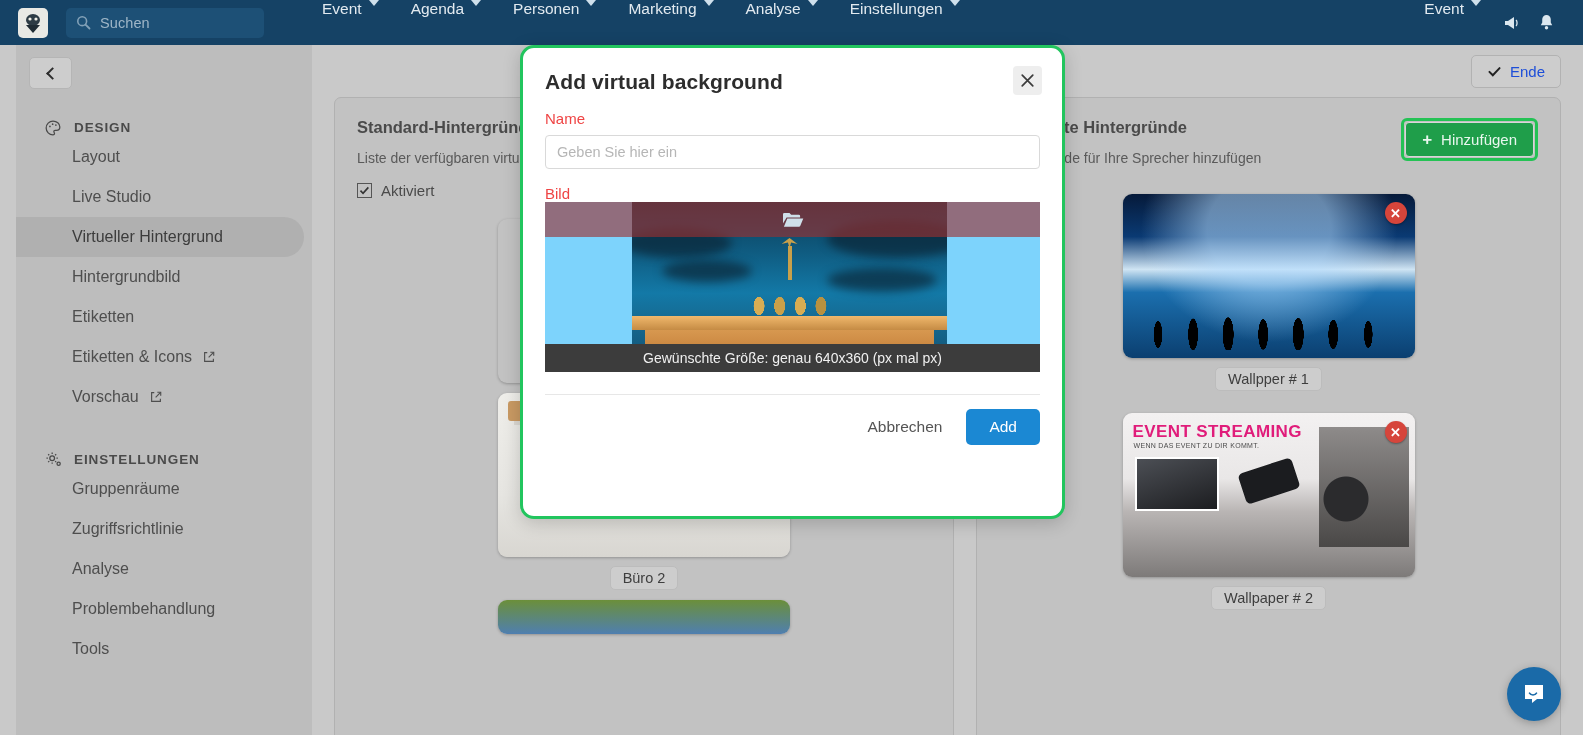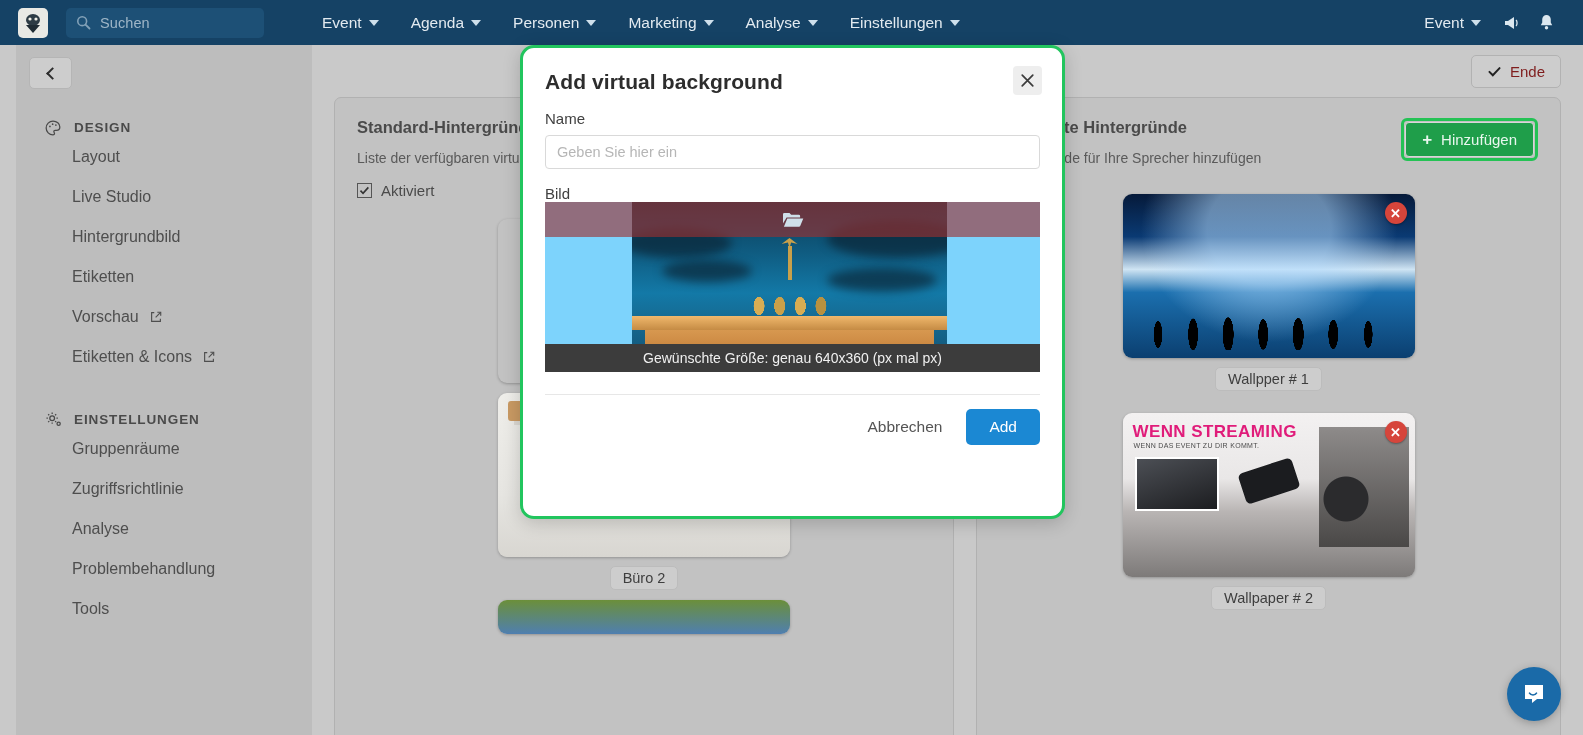--- a/index.html
+++ b/index.html
@@ -31,21 +31,21 @@
     display: flex; align-items: center; padding: 0 10px;
   }
   .search-ico { width: 15px; height: 15px; flex: 0 0 auto; opacity: .72; }
   .search-ico svg { display:block; }
   .search-ph {
     color: #9fb6c7; font-size: 14.5px; margin-left: 9px;
     letter-spacing: .1px;
   }
   .nav-links { display: flex; align-items: center; margin-left: 42px; }
   .nav-item {
-    display: flex; align-items: center; gap: 7px;
+    display: flex; align-items: flex-start; gap: 7px;
     color: #e2eaf0; font-size: 15.5px;
     padding: 0 16px; height: 45px; cursor: pointer;
     white-space: nowrap;
   }
   .caret { width: 0; height: 0; border-left: 5px solid transparent;
            border-right: 5px solid transparent; border-top: 6px solid #cfe0ec; }
   .nav-right { margin-left: auto; display: flex; align-items: center; padding-right: 20px; }
   .nav-right .nav-item { padding: 0 14px; }
   .icon-btn {
     width: 34px; height: 34px; display: flex; align-items: center;
@@ -102,21 +102,21 @@
   .main {
     position: absolute; top: 45px; left: 312px;
     width: 1271px; height: 690px;
     background: #c9c9c9;
   }
   .main-top { height: 52px; display: flex; align-items: center;
               justify-content: flex-end; padding-right: 22px; }
   .ende-btn {
     display: flex; align-items: center; gap: 8px;
     background: #cdcdcd; border: 1px solid #b2b2b2; border-radius: 5px;
-    padding: 7px 15px; color: #7f1d1d; font-size: 15px; cursor: pointer;
+    padding: 7px 15px; color: #1d4ed8; font-size: 15px; cursor: pointer;
   }
   .check-ico { width: 15px; height: 15px; display: flex; }
   .check-ico svg { display: block; }
 
   .panels { display: flex; gap: 22px; padding: 0 22px; }
   .panel {
     background: #c2c2c2; border: 1px solid #b1b1b1; border-radius: 7px;
     padding: 20px 22px; position: relative;
   }
   .panel.left  { width: 620px; height: 660px; }
@@ -231,21 +231,21 @@
   .modal-title {
     font-size: 21px; font-weight: bold; color: #2d2d2d;
     letter-spacing: .1px;
   }
   .modal-close {
     position: absolute; top: 18px; right: 20px;
     width: 29px; height: 29px; background: #eeeeee; border-radius: 4px;
     display: flex; align-items: center; justify-content: center; cursor: pointer;
   }
   .modal-close svg { display: block; }
-  .fld-label { color: #404040; font-size: 15px; margin-top: 16px; }
+  .fld-label { color: #ef4444; font-size: 15px; margin-top: 16px; }
   .txt-input {
     margin-top: 8px; width: 100%; height: 29px;
     border: 1px solid #d9d9d9; border-radius: 4px; background: #fff;
     padding: 16px 11px; font-size: 14.5px; color: #333;
     font-family: "Liberation Sans", sans-serif;
   }
   .txt-input::placeholder { color: #b6b6b6; }
 
   .upload {
     margin-top: 0; width: 100%; height: 170px;
@@ -420,38 +420,41 @@
     </span>
     <span>DESIGN</span>
   </div>
 
   <div class="nav-link">
     <span>Layout</span>
   </div>
   <div class="nav-link">
     <span>Live Studio</span>
   </div>
+  <div class="nav-link active">
+    <span>Virtueller Hintergrund</span>
+  </div>
   <div class="nav-link">
     <span>Hintergrundbild</span>
   </div>
   <div class="nav-link">
     <span>Etiketten</span>
   </div>
   <div class="nav-link">
-    <span>Vorschau</span>
+    <span>Etiketten &amp; Icons</span>
     <span class="ext-ico">
       <svg width="14" height="14" viewBox="0 0 16 16" fill="none" stroke="#4e4e4e" stroke-width="1.3">
         <path d="M6 3H3v10h10v-3"></path>
           <path d="M9.5 2.6H13.4V6.5"></path>
           <path d="M13.2 2.8 L7.6 8.4"></path>
       </svg>
     </span>
   </div>
   <div class="nav-link">
-    <span>Etiketten &amp; Icons</span>
+    <span>Vorschau</span>
     <span class="ext-ico">
       <svg width="14" height="14" viewBox="0 0 16 16" fill="none" stroke="#4e4e4e" stroke-width="1.3">
         <path d="M6 3H3v10h10v-3"></path>
           <path d="M9.5 2.6H13.4V6.5"></path>
           <path d="M13.2 2.8 L7.6 8.4"></path>
       </svg>
     </span>
   </div>
 
   <div class="sec-head" style="margin-top:33px">
@@ -551,21 +554,21 @@
           <div class="thumb-img">
             <div class="art-globe"></div>
             <div class="del-badge">✕</div>
           </div>
           <div class="thumb-label">Wallpper # 1</div>
         </div>
 
         <div class="thumb-card">
           <div class="thumb-img">
             <div class="art-live">
-              <div class="ls-t">WENN STREAMING</div>
+              <div class="ls-t">EVENT STREAMING</div>
               <div class="ls-s">WENN DAS EVENT ZU DIR KOMMT.</div>
               <div class="ls-box"></div>
               <div class="ls-phone"></div>
               <div class="ls-cam"></div>
             </div>
             <div class="del-badge">✕</div>
           </div>
           <div class="thumb-label">Wallpaper # 2</div>
         </div>
       </div>

